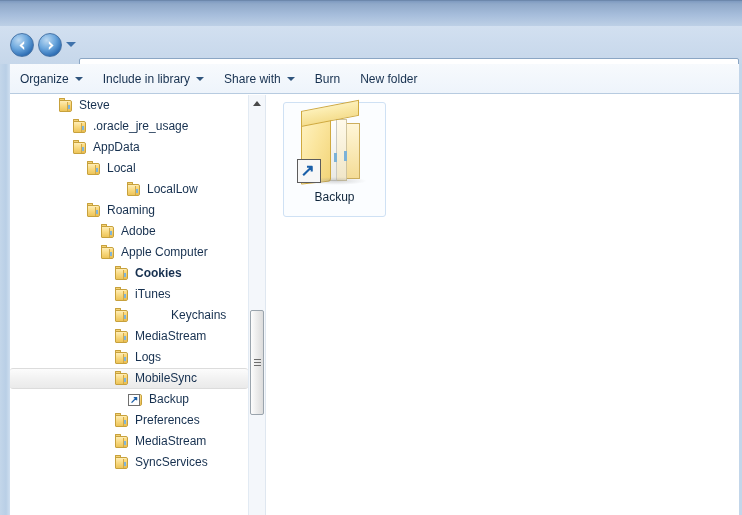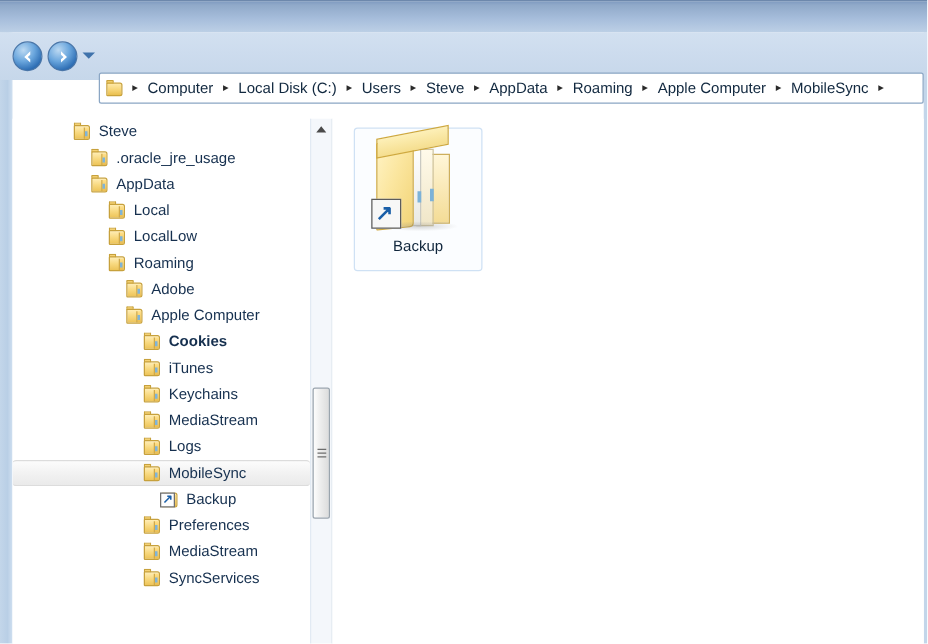--- a/index.html
+++ b/index.html
@@ -509,20 +509,40 @@
       <div class="crumb-sep">▸</div>
 
       <div class="crumb">Apple Computer</div>
       <div class="crumb-sep">▸</div>
 
       <div class="crumb">MobileSync</div>
       <div class="crumb-sep">▸</div>
     </div>
   </div>
 
+  <div id="toolbar">
+    <div class="tb-item">
+      <span class="tb-label">Organize</span>
+      <span class="tb-caret"></span>
+    </div>
+    <div class="tb-item">
+      <span class="tb-label">Include in library</span>
+      <span class="tb-caret"></span>
+    </div>
+    <div class="tb-item">
+      <span class="tb-label">Share with</span>
+      <span class="tb-caret"></span>
+    </div>
+    <div class="tb-item">
+      <span class="tb-label">Burn</span>
+    </div>
+    <div class="tb-item">
+      <span class="tb-label">New folder</span>
+    </div>
+  </div>
 
   <div id="navpane">
 
     <div class="tree-row" style="padding-left:48px;">
       <span class="tree-icon">
           <span class="ftab"></span>
           <span class="fbody"></span>
           <span class="fside"></span>
           <span class="fdot"></span>
         </span>
@@ -552,37 +572,37 @@
     <div class="tree-row" style="padding-left:76px;">
       <span class="tree-icon">
           <span class="ftab"></span>
           <span class="fbody"></span>
           <span class="fside"></span>
           <span class="fdot"></span>
         </span>
       <span class="tree-label">Local</span>
     </div>
 
+    <div class="tree-row" style="padding-left:116px;">
+      <span class="tree-icon">
+          <span class="ftab"></span>
+          <span class="fbody"></span>
+          <span class="fside"></span>
+          <span class="fdot"></span>
+        </span>
+      <span class="tree-label">LocalLow</span>
+    </div>
+
     <div class="tree-row" style="padding-left:76px;">
       <span class="tree-icon">
           <span class="ftab"></span>
           <span class="fbody"></span>
           <span class="fside"></span>
           <span class="fdot"></span>
         </span>
-      <span class="tree-label">LocalLow</span>
-    </div>
-
-    <div class="tree-row" style="padding-left:76px;">
-      <span class="tree-icon">
-          <span class="ftab"></span>
-          <span class="fbody"></span>
-          <span class="fside"></span>
-          <span class="fdot"></span>
-        </span>
       <span class="tree-label">Roaming</span>
     </div>
 
     <div class="tree-row" style="padding-left:90px;align-items:center;">
       <span class="tree-icon">
           <span class="ftab"></span>
           <span class="fbody"></span>
           <span class="fside"></span>
           <span class="fdot"></span>
         </span>
@@ -612,21 +632,21 @@
     <div class="tree-row" style="padding-left:104px;">
       <span class="tree-icon">
           <span class="ftab"></span>
           <span class="fbody"></span>
           <span class="fside"></span>
           <span class="fdot"></span>
         </span>
       <span class="tree-label">iTunes</span>
     </div>
 
-    <div class="tree-row" style="padding-left:104px;">
+    <div class="tree-row" style="padding-left:104px;gap:36px;">
       <span class="tree-icon">
           <span class="ftab"></span>
           <span class="fbody"></span>
           <span class="fside"></span>
           <span class="fdot"></span>
         </span>
       <span class="tree-label">Keychains</span>
     </div>
 
     <div class="tree-row" style="padding-left:104px;">

